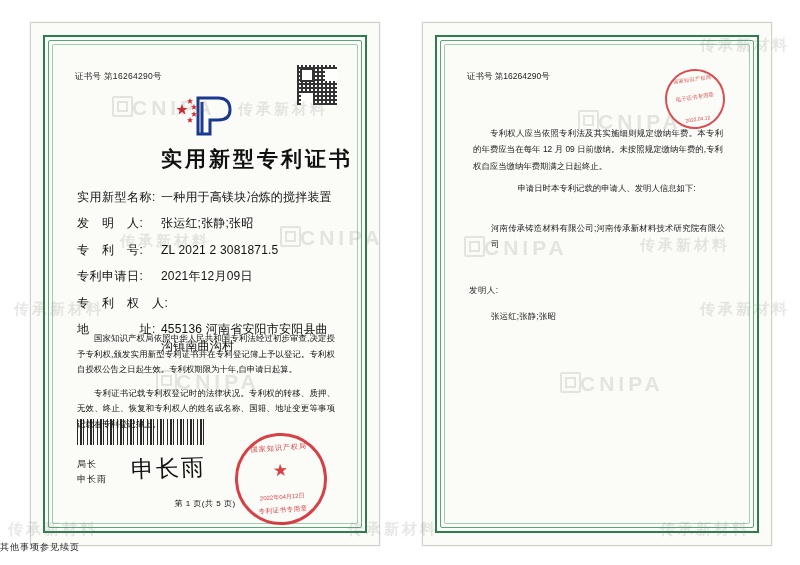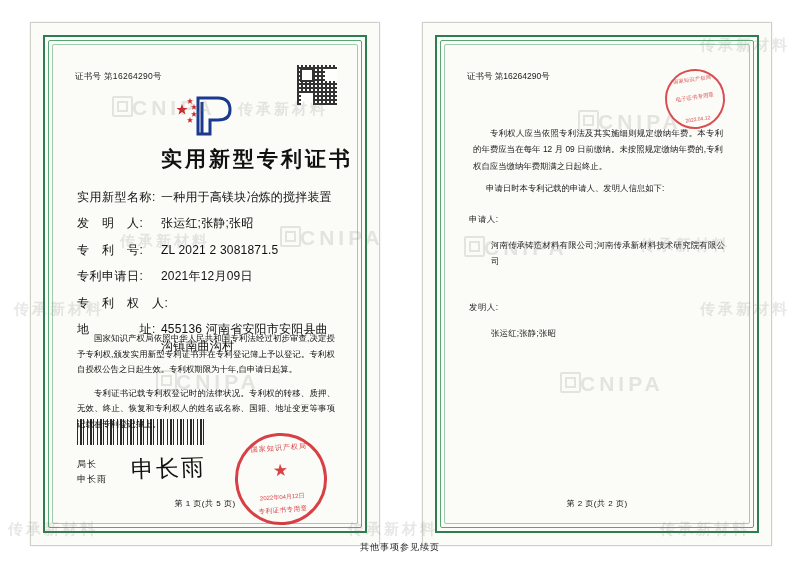--- a/index.html
+++ b/index.html
@@ -292,21 +292,21 @@
     text-align: justify;
   }
   .r-para p { margin: 4px; text-indent: 17px; }
 
   .r-section {
     position: absolute;
     top: 132px; left: 20px; right: 18px;
     font-size: 8.4px;
     line-height: 1.9;
   }
-  .r-section .sec-head { text-indent: 17px; margin-bottom: 15px; }
+  .r-section .sec-head { text-indent: 17px; margin-bottom: 24px; text-align: center; }
   .r-section .sub-lab { margin-bottom: 10px; letter-spacing: 0.5px; }
   .r-section .sub-val { margin: 0 0 30px 0; padding-left: 22px; letter-spacing: 0.2px; }
   .r-section .sub-val.last { margin-bottom: 0; }
 
   
   .wm {
     position: absolute;
     color: rgba(120,120,120,0.18);
     font-size: 21px;
     letter-spacing: 4px;
@@ -328,21 +328,21 @@
     position: absolute;
     top: 3px; left: 3px;
     width: 7px; height: 7px;
     border: 2px solid rgba(120,120,120,0.18);
   }
 
   .bottom-note {
     position: absolute;
     left: 0; right: 0;
     bottom: 11px;
-    text-align: center;
+    text-align: left;
     font-size: 9px;
     color: #222;
     letter-spacing: 1px;
   }
 </style>
 </head>
 <body>
 
 <div class="page">
 
@@ -447,27 +447,25 @@
         <div class="ss-mid">电子证书专用章</div>
         <div class="ss-bottom">2022.04.12</div>
       </div>
 
       <div class="r-para">
         <p>专利权人应当依照专利法及其实施细则规定缴纳年费。本专利的年费应当在每年 12 月 09 日前缴纳。未按照规定缴纳年费的,专利权自应当缴纳年费期满之日起终止。</p>
       </div>
 
       <div class="r-section">
         <div class="sec-head">申请日时本专利记载的申请人、发明人信息如下:</div>
-        <div class="sub-lab">申请人:</div>
         <div class="sub-val">河南传承铸造材料有限公司;河南传承新材料技术研究院有限公司</div>
         <div class="sub-lab">发明人:</div>
         <div class="sub-val last">张运红;张静;张昭</div>
       </div>
 
-      <div class="page-footer">第 2 页(共 2 页)</div>
     </div>
   </div>
 
   <div class="wm" style="left:132px; top:96px;">CNIPA</div>
   <div class="wm-box" style="left:112px; top:96px;"></div>
   <div class="wm cn" style="left:238px; top:100px;">传承新材料</div>
 
   <div class="wm" style="left:300px; top:226px;">CNIPA</div>
   <div class="wm-box" style="left:280px; top:226px;"></div>
   <div class="wm cn" style="left:120px; top:232px;">传承新材料</div>

